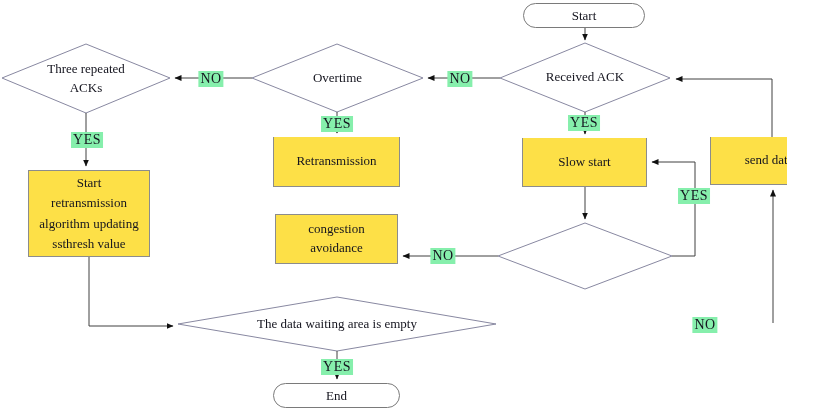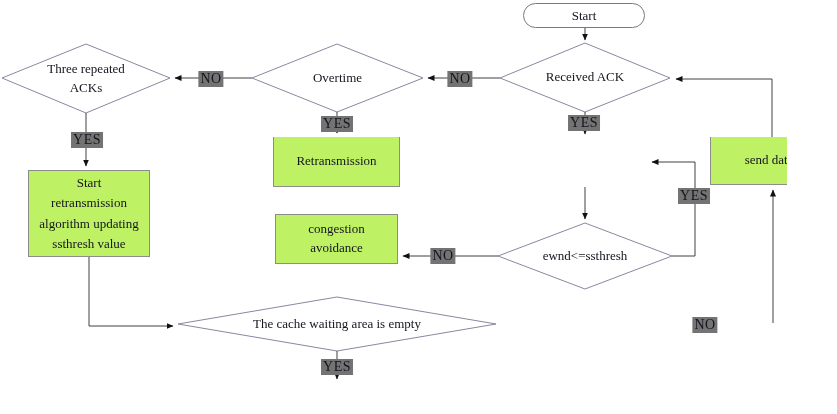--- a/index.html
+++ b/index.html
@@ -8,30 +8,30 @@
     font-family:"Liberation Serif","DejaVu Serif",serif;color:#14141e;overflow:hidden;
   }
   #wires{position:absolute;left:0;top:0;z-index:1;}
   .node-text{
     position:absolute;z-index:2;display:flex;align-items:center;justify-content:center;
     text-align:center;font-size:13px;line-height:1.45;white-space:pre-line;
   }
   .box{
     position:absolute;z-index:2;display:flex;align-items:center;justify-content:center;
     text-align:center;font-size:13px;line-height:1.45;white-space:pre-line;
-    border:1px solid #8c8c8c;background:#bef264;box-sizing:border-box;
+    border:1px solid #8c8c8c;background:#fde047;box-sizing:border-box;
   }
   .box-open{border-top:none;}
   .capsule{
     position:absolute;z-index:2;display:flex;align-items:center;justify-content:center;
     font-size:13px;border:1px solid #7a7a7a;border-radius:13px;background:#fff;box-sizing:border-box;
   }
   .edge-label{
     position:absolute;z-index:3;transform:translate(-50%,-50%);
-    font-size:14px;background:#737373;padding:0 2px;letter-spacing:0.5px;
+    font-size:14px;background:#86efac;padding:0 2px;letter-spacing:0.5px;
   }
 </style>
 </head>
 <body>
 
 <div id="stage">
 
   <svg id="wires" width="837" height="414" viewBox="0 0 837 414">
     <defs>
       <marker id="arr" markerWidth="8" markerHeight="7" refX="6.5" refY="3" orient="auto" markerUnits="userSpaceOnUse">
@@ -54,29 +54,30 @@
     <path d="M585,187 L585,219" fill="none" stroke="#404040" marker-end="url(#arr)"></path>
     <path d="M498,256 L403,256" fill="none" stroke="#404040" marker-end="url(#arr)"></path>
     <path d="M672,256 L695,256 L695,162 L652,162" fill="none" stroke="#404040" marker-end="url(#arr)"></path>
     <path d="M772,137 L772,79 L676,79" fill="none" stroke="#404040" marker-end="url(#arr)"></path>
     <path d="M773,323 L773,190" fill="none" stroke="#404040" marker-end="url(#arr)"></path>
     <path d="M89,257 L89,326 L173,326" fill="none" stroke="#404040" marker-end="url(#arr)"></path>
     <path d="M337,351 L337,379" fill="none" stroke="#404040" marker-end="url(#arr)"></path>
   </svg>
 
   <div class="capsule" style="left:523px;top:3px;width:122px;height:25px;">Start</div>
+  <div class="capsule" style="left:273px;top:383px;width:127px;height:25px;">End</div>
 
   <div class="node-text" style="left:500px;top:43px;width:170px;height:69px;">Received ACK</div>
   <div class="node-text" style="left:252px;top:44px;width:171px;height:68px;">Overtime</div>
   <div class="node-text" style="left:2px;top:44px;width:168px;height:69px;">Three repeated
 ACKs</div>
-  <div class="node-text" style="left:498px;top:223px;width:174px;height:66px;">ewnd&lt;=ssthresh</div>
-  <div class="node-text" style="left:178px;top:297px;width:318px;height:54px;">The cache waiting area is empty</div>
+  <div class="node-text" style="left:178px;top:297px;width:318px;height:54px;">The data waiting area is empty</div>
 
   <div class="box box-open" style="left:273px;top:137px;width:127px;height:50px;">Retransmission</div>
+  <div class="box box-open" style="left:522px;top:138px;width:125px;height:49px;">Slow start</div>
   <div class="box box-open" style="left:710px;top:137px;width:118px;height:48px;">send data</div>
   <div class="box" style="left:28px;top:170px;width:122px;height:87px;line-height:1.55;">Start
 retransmission
 algorithm updating
 ssthresh value</div>
   <div class="box" style="left:275px;top:214px;width:123px;height:50px;">congestion
 avoidance</div>
 
   <div class="edge-label" style="left:584px;top:123px;">YES</div>
   <div class="edge-label" style="left:337px;top:124px;">YES</div>

